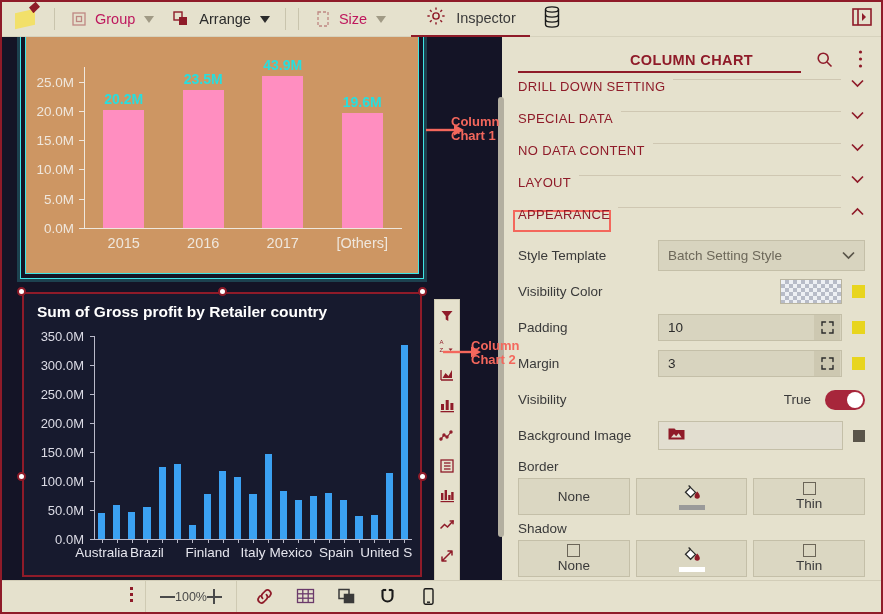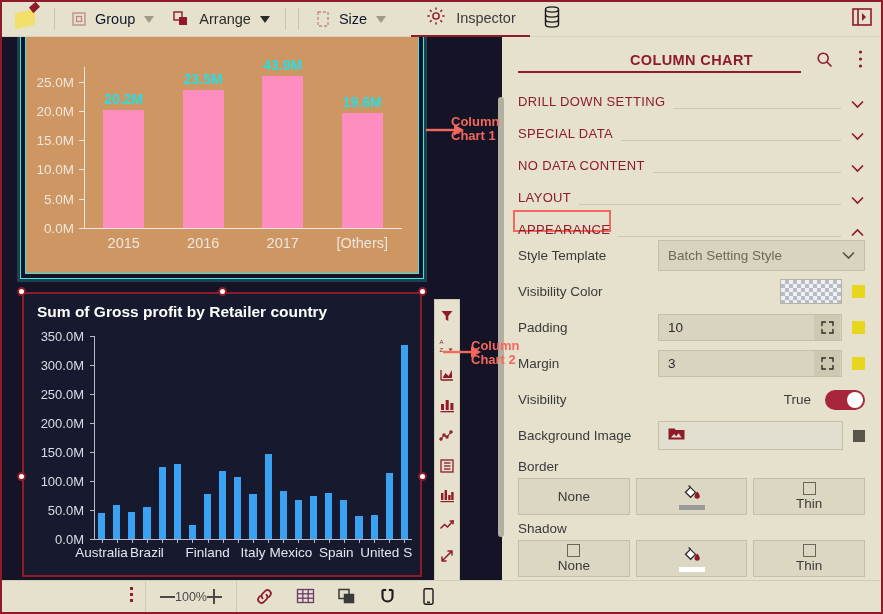--- a/index.html
+++ b/index.html
@@ -47,21 +47,21 @@
   }
   .tb-div {
     width: 1px; height: 22px; background: #c9c4ad; margin: 0 6px;
   }
   .tb-item {
     display: flex; align-items: center; gap: 7px;
     padding: 0 9px; height: 34px; cursor: default;
   }
   .tb-item .ic { display: flex; align-items: center; }
   .tb-label { font-size: 14.5px; color: #2b2b2b; }
-  .tb-item.dim .tb-label { color: #0f172a; }
+  .tb-item.dim .tb-label { color: #be185d; }
   .tb-item.dim svg { opacity: .45; }
   .caret {
     width: 0; height: 0; border-left: 5.5px solid transparent;
     border-right: 5.5px solid transparent; border-top: 7px solid #2b2b2b;
     margin-left: 2px;
   }
   .tb-item.dim .caret { border-top-color: #a09a85; }
   .tb-spacer { flex: 1; }
   .insp-tab {
     display: flex; align-items: center; gap: 9px;
@@ -189,21 +189,21 @@
     font-size: 14.5px; font-weight: bold; color: #8f1b29; letter-spacing: .4px;
   }
   .insp-underline {
     position: absolute; left: 16px; right: 80px; bottom: 4px;
     height: 2px; background: #8f1b29;
   }
   .insp-ico-search { position: absolute; right: 48px; top: 14px; }
   .insp-ico-more { position: absolute; right: 18px; top: 12px; }
 
   .sect {
-    display: flex; align-items: flex-end; gap: 8px;
+    display: flex; align-items: flex-start; gap: 8px;
     padding: 0 16px; height: 30px; margin-top: 2px;
   }
   .sect-name {
     font-size: 13px; color: #8f1b29; letter-spacing: .35px; white-space: nowrap;
   }
   .sect-line { flex: 1; height: 1px; background: #cfc7b2; }
   .sect-chev { width: 16px; display: flex; justify-content: center; }
   .sect.highlight { position: relative; }
   .sect.highlight .sect-name { position: relative; z-index: 2; }
   .hl-box {

